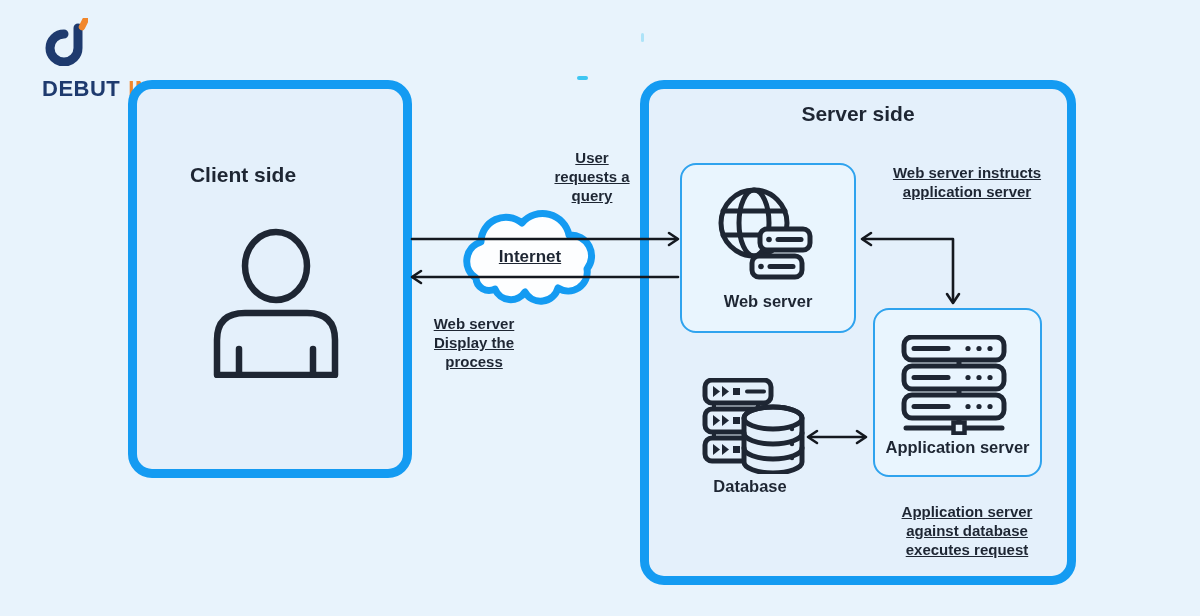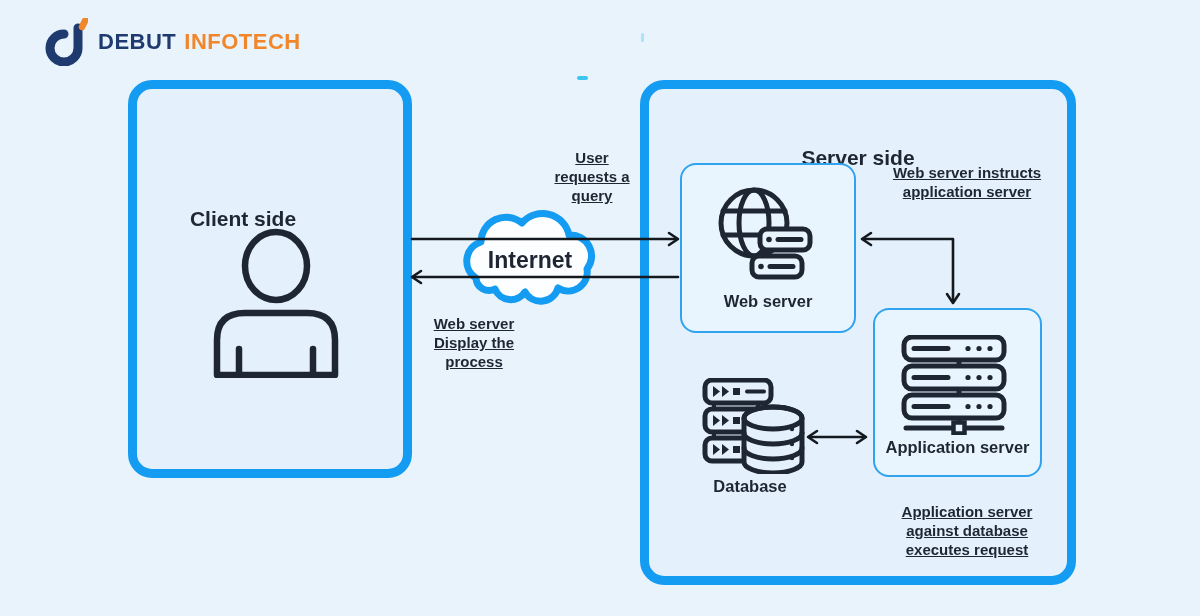--- a/index.html
+++ b/index.html
@@ -3,40 +3,40 @@
 <meta charset="utf-8">
 <style>
   html,body{margin:0;padding:0;}
   .canvas{
     position:relative;width:1200px;height:616px;overflow:hidden;
     background:var(--bg);
     font-family:"Liberation Sans","DejaVu Sans",sans-serif;
     color:var(--ink);
   }
   
-  .logo{position:absolute;left:42px;top:18px;display:flex;align-items:center;gap:10px;}
+  .logo{position:absolute;left:42px;top:18px;display:flex;align-items:flex-start;gap:10px;flex-direction:column;}
   .logo .brand{font-size:22px;font-weight:700;letter-spacing:.5px;display:flex;gap:8px;}
   .brand-primary{color:var(--navy);}
   .brand-secondary{color:var(--orange);}
   
   .panel{position:absolute;border:9px solid var(--accent);border-radius:24px;background:var(--panel);box-sizing:border-box;}
   .panel-client{left:128px;top:80px;width:284px;height:398px;}
   .panel-server{left:640px;top:80px;width:436px;height:505px;}
-  .panel-title{position:absolute;left:0;width:100%;text-align:center;font-size:21px;font-weight:700;color:var(--ink);margin-top:44px;}
+  .panel-title{position:absolute;left:0;width:100%;text-align:center;font-size:21px;font-weight:700;color:var(--ink);}
   
   .inner-box{position:absolute;border:2.5px solid var(--inner-border);border-radius:16px;background:var(--inner-panel);box-sizing:border-box;}
   .box-webserver{left:680px;top:163px;width:176px;height:170px;}
   .box-appserver{left:873px;top:308px;width:169px;height:169px;}
   .node-label{position:absolute;text-align:center;font-size:16.5px;font-weight:700;color:var(--ink);}
   
   .note{position:absolute;text-align:center;font-size:15px;line-height:19px;font-weight:700;color:var(--ink);text-decoration:underline;}
   .note span{display:block;}
   
   .cloud-svg{position:absolute;left:448px;top:196px;}
-  .internet-label{position:absolute;left:460px;top:247px;width:140px;text-align:center;font-size:23px;font-weight:700;color:var(--ink);}
+  .internet-label{position:absolute;left:460px;top:247px;width:140px;text-align:center;font-size:17px;font-weight:700;color:var(--ink);text-decoration:underline;}
   
   .arrows{position:absolute;left:0;top:0;pointer-events:none;}
   .arrows path{fill:none;stroke:var(--arrow);stroke-width:2.6;stroke-linecap:round;stroke-linejoin:round;}
   
   .icon-svg{position:absolute;}
   .icon-stroke{fill:none;stroke:var(--ink);stroke-linecap:round;stroke-linejoin:round;}
   .icon-fill{fill:var(--ink);stroke:none;}
   .mask-fill{fill:var(--inner-panel);}
   .mask-fill2{fill:var(--panel);}
   

